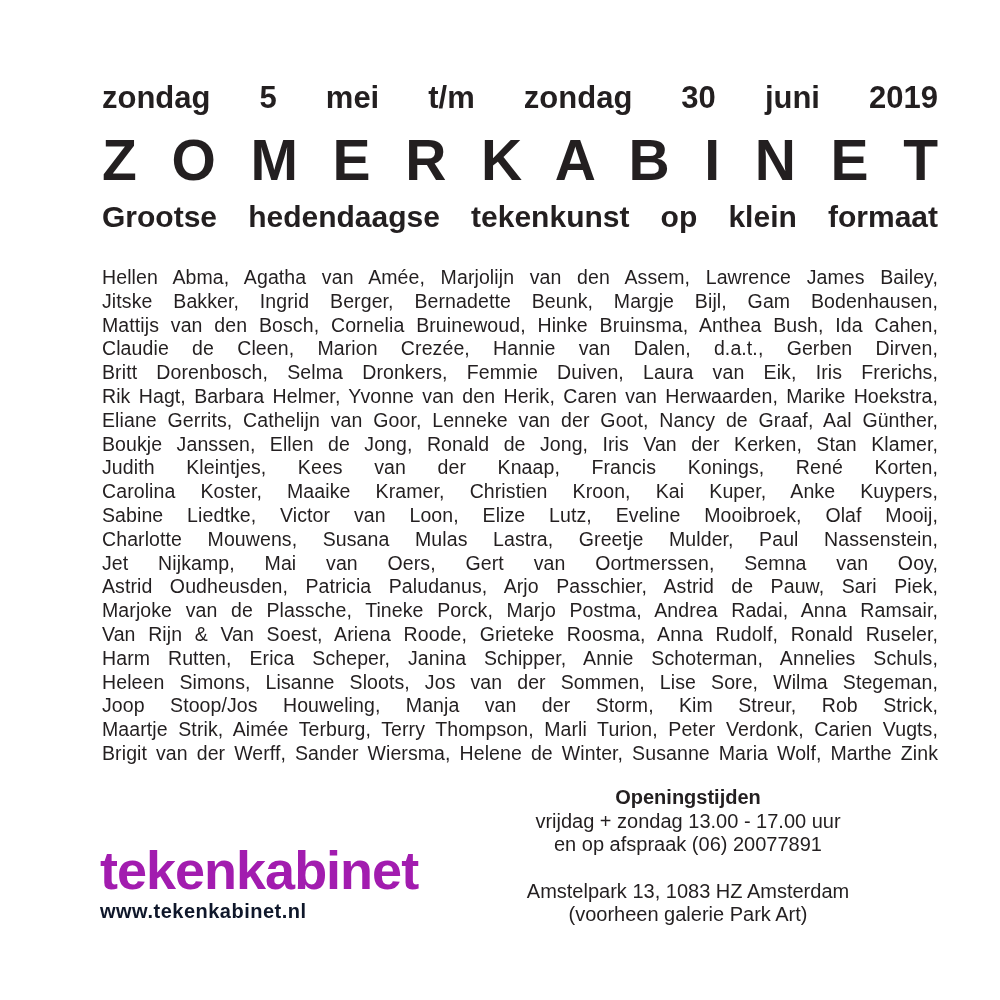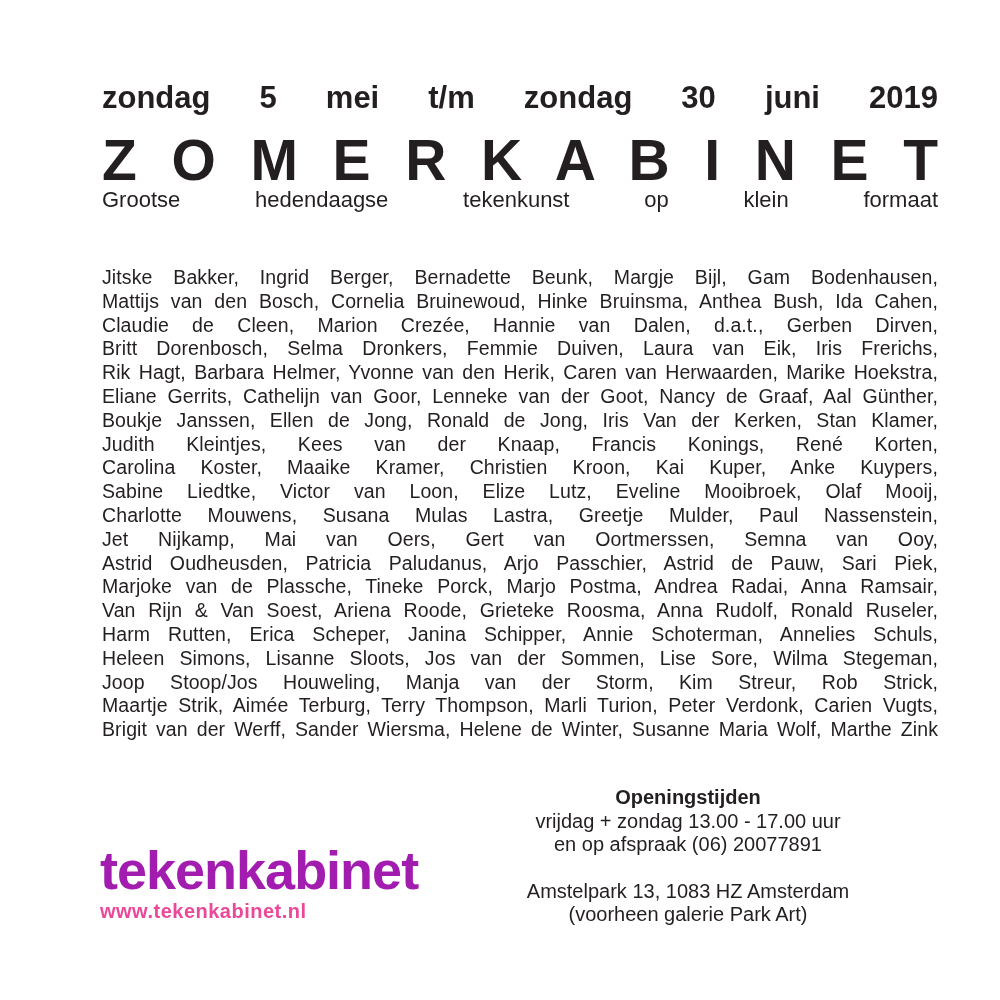--- a/index.html
+++ b/index.html
@@ -36,24 +36,24 @@
     width: 836px;
     font-size: 57px;
     font-weight: bold;
     line-height: 1.05;
     text-align: justify;
     text-align-last: justify;
   }
   .subtitle {
     position: absolute;
     left: 82px;
-    top: 187px;
+    top: 199px;
     width: 836px;
-    font-size: 22px;
-    font-weight: normal;
+    font-size: 30px;
+    font-weight: bold;
     line-height: 1.2;
     text-align: justify;
     text-align-last: justify;
   }
   .artist-list {
     position: absolute;
     left: 82px;
     top: 266px;
     width: 836px;
   }
@@ -90,35 +90,36 @@
     font-weight: bold;
     letter-spacing: -1px;
     line-height: 1.0;
     color: #a21caf;
   }
   .website {
     margin-top: 3px;
     font-size: 20px;
     font-weight: bold;
     letter-spacing: 0.5px;
-    color: #ec4899;
+    color: #0f172a;
   }
 </style>
 </head>
 <body>
 
 <div class="page">
 
   <div class="date-line">zondag 5 mei t/m zondag 30 juni 2019</div>
 
   <div class="main-title">Z O M E R K A B I N E T</div>
 
   <div class="subtitle">Grootse hedendaagse tekenkunst op klein formaat</div>
 
   <div class="artist-list">
+      <div class="artist-line">Hellen Abma, Agatha van Amée, Marjolijn van den Assem, Lawrence James Bailey,</div>
       <div class="artist-line">Jitske Bakker, Ingrid Berger, Bernadette Beunk, Margje Bijl, Gam Bodenhausen,</div>
       <div class="artist-line">Mattijs van den Bosch, Cornelia Bruinewoud, Hinke Bruinsma, Anthea Bush, Ida Cahen,</div>
       <div class="artist-line">Claudie de Cleen, Marion Crezée, Hannie van Dalen, d.a.t., Gerben Dirven,</div>
       <div class="artist-line">Britt Dorenbosch, Selma Dronkers, Femmie Duiven, Laura van Eik, Iris Frerichs,</div>
       <div class="artist-line">Rik Hagt, Barbara Helmer, Yvonne van den Herik, Caren van Herwaarden, Marike Hoekstra,</div>
       <div class="artist-line">Eliane Gerrits, Cathelijn van Goor, Lenneke van der Goot, Nancy de Graaf, Aal Günther,</div>
       <div class="artist-line">Boukje Janssen, Ellen de Jong, Ronald de Jong, Iris Van der Kerken, Stan Klamer,</div>
       <div class="artist-line">Judith Kleintjes, Kees van der Knaap, Francis Konings, René Korten,</div>
       <div class="artist-line">Carolina Koster, Maaike Kramer, Christien Kroon, Kai Kuper, Anke Kuypers,</div>
       <div class="artist-line">Sabine Liedtke, Victor van Loon, Elize Lutz, Eveline Mooibroek, Olaf Mooij,</div>

